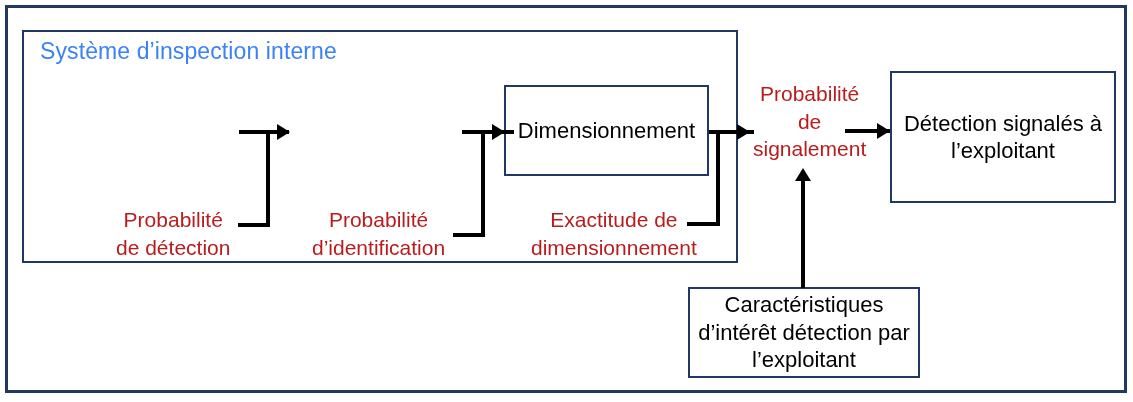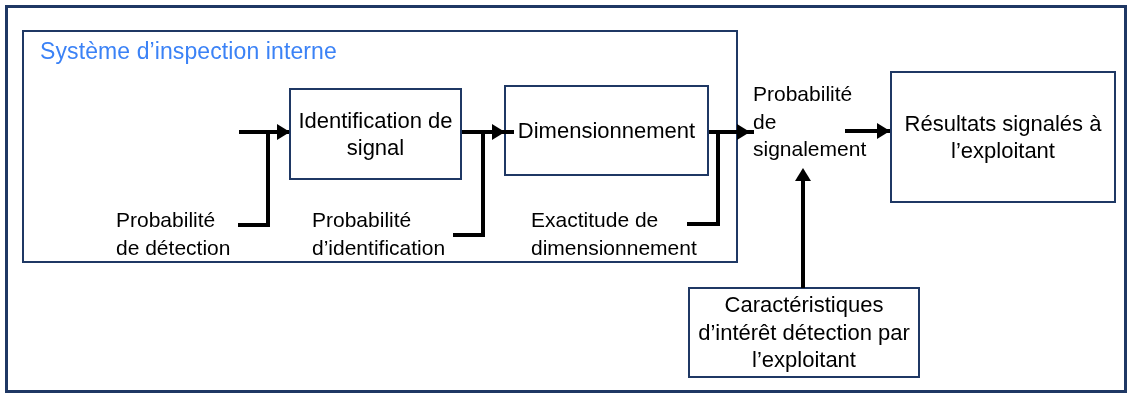--- a/index.html
+++ b/index.html
@@ -65,22 +65,23 @@
   #box-detection { left: 63px;  top: 86px;  width: 176px; height: 90px; }
   #box-identification { left: 289px; top: 88px;  width: 173px; height: 92px; }
   #box-dimensionnement { left: 504px; top: 85px;  width: 205px; height: 91px; }
   #box-resultats { left: 890px; top: 71px;  width: 226px; height: 132px; }
   #box-caracteristiques { left: 688px; top: 287px; width: 232px; height: 91px; }
   
   .flabel {
     position: absolute;
     font-size: 21px;
     line-height: 1.32;
-    color: #000000;
+    color: #b91c1c;
     white-space: pre-line;
+    text-align: center;
   }
   #label-prob-detection    { left: 116px; top: 206px; }
   #label-prob-identification { left: 312px; top: 206px; }
   #label-exactitude        { left: 531px; top: 206px; }
   #label-prob-signalement  { left: 753px; top: 80px; }
   
   .seg {
     position: absolute;
     background: #000000;
   }
@@ -105,25 +106,24 @@
 <body>
 
 <div id="canvas">
 
   <div class="outer-frame"></div>
 
   <div class="inner-frame"></div>
   <div class="inner-title">Système d’inspection interne</div>
 
 
-  <div class="pbox" id="box-identification">Identification de signal</div>
 
   <div class="pbox" id="box-dimensionnement">Dimensionnement</div>
 
-  <div class="pbox" id="box-resultats">Résultats signalés à l’exploitant</div>
+  <div class="pbox" id="box-resultats">Détection signalés à l’exploitant</div>
 
   <div class="pbox" id="box-caracteristiques">Caractéristiques d’intérêt détection par l’exploitant</div>
 
   <div class="flabel" id="label-prob-detection">Probabilité
 de détection</div>
 
   <div class="flabel" id="label-prob-identification">Probabilité
 d’identification</div>
 
   <div class="flabel" id="label-exactitude">Exactitude de

